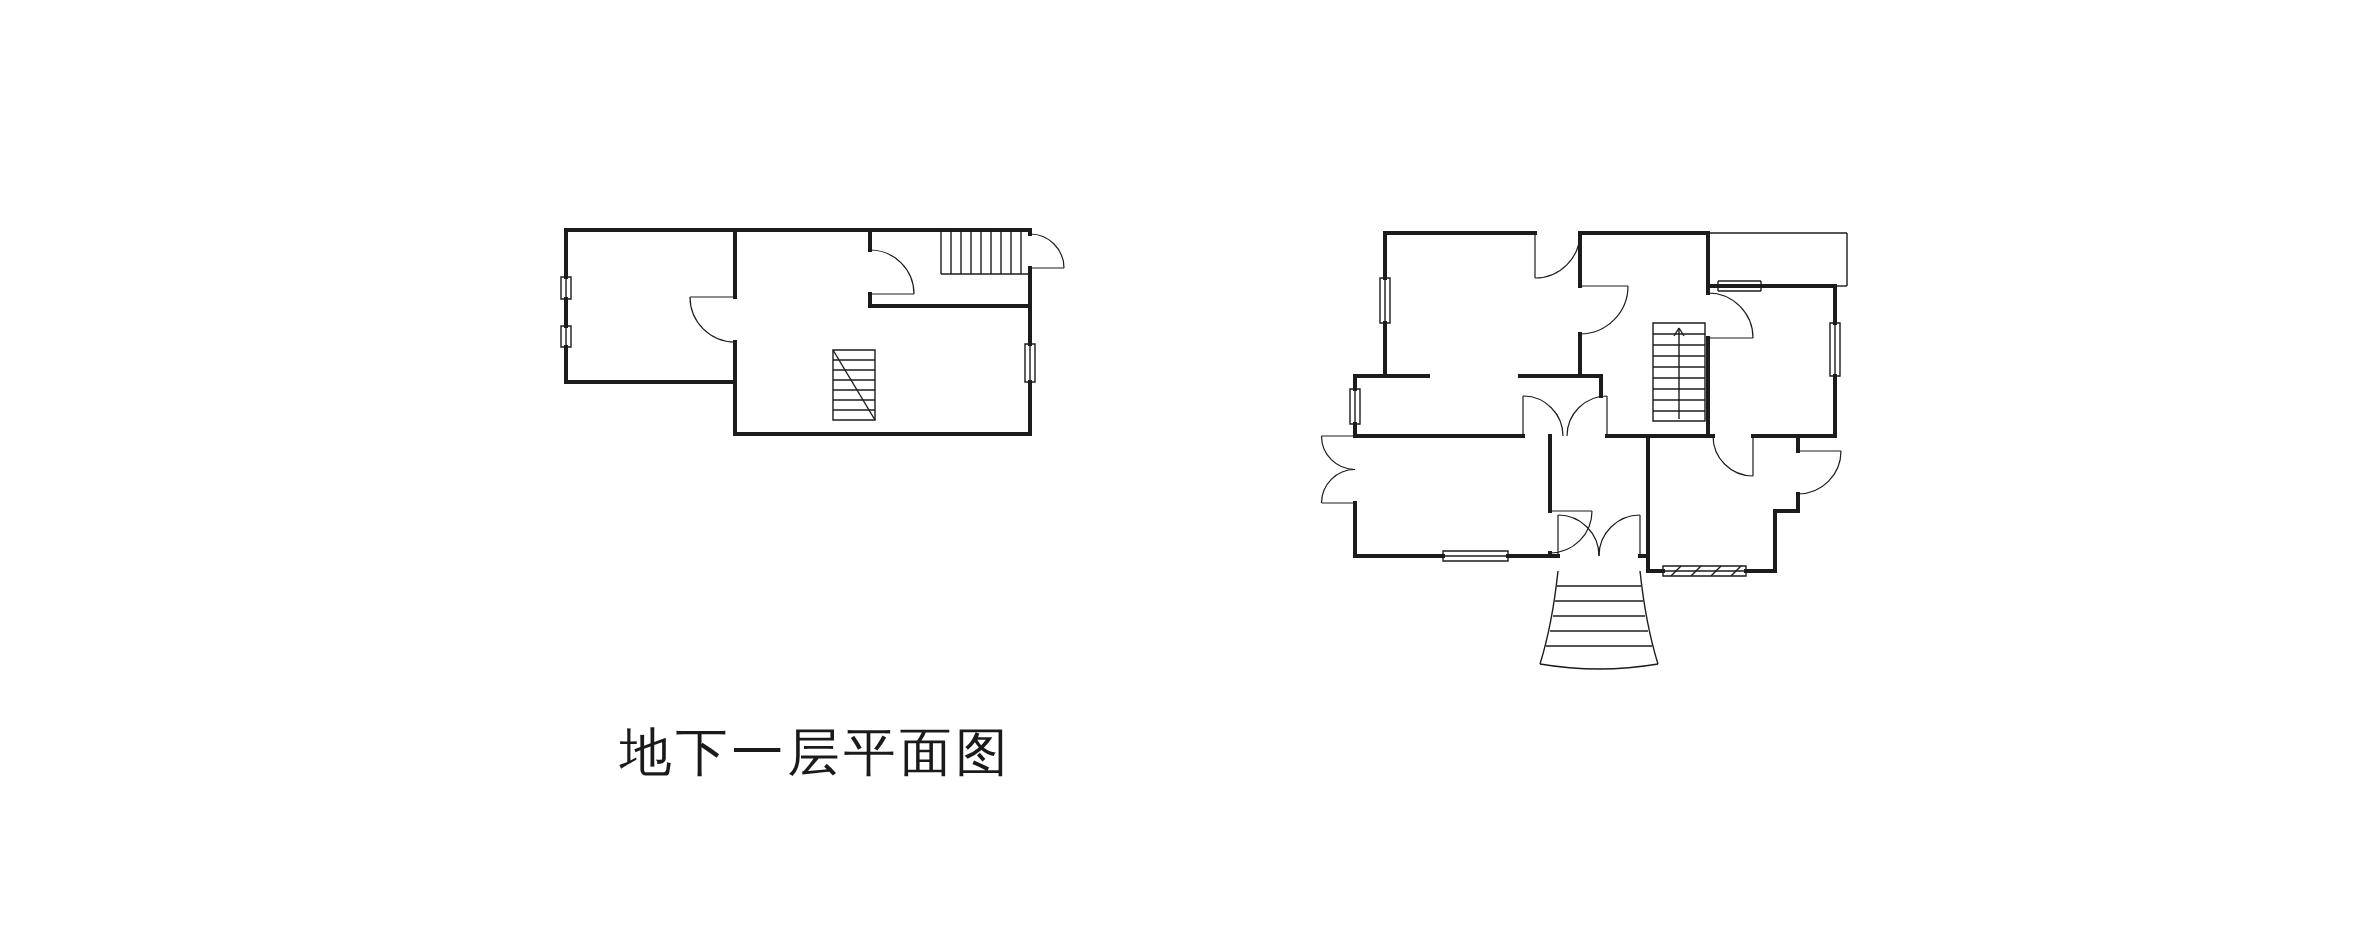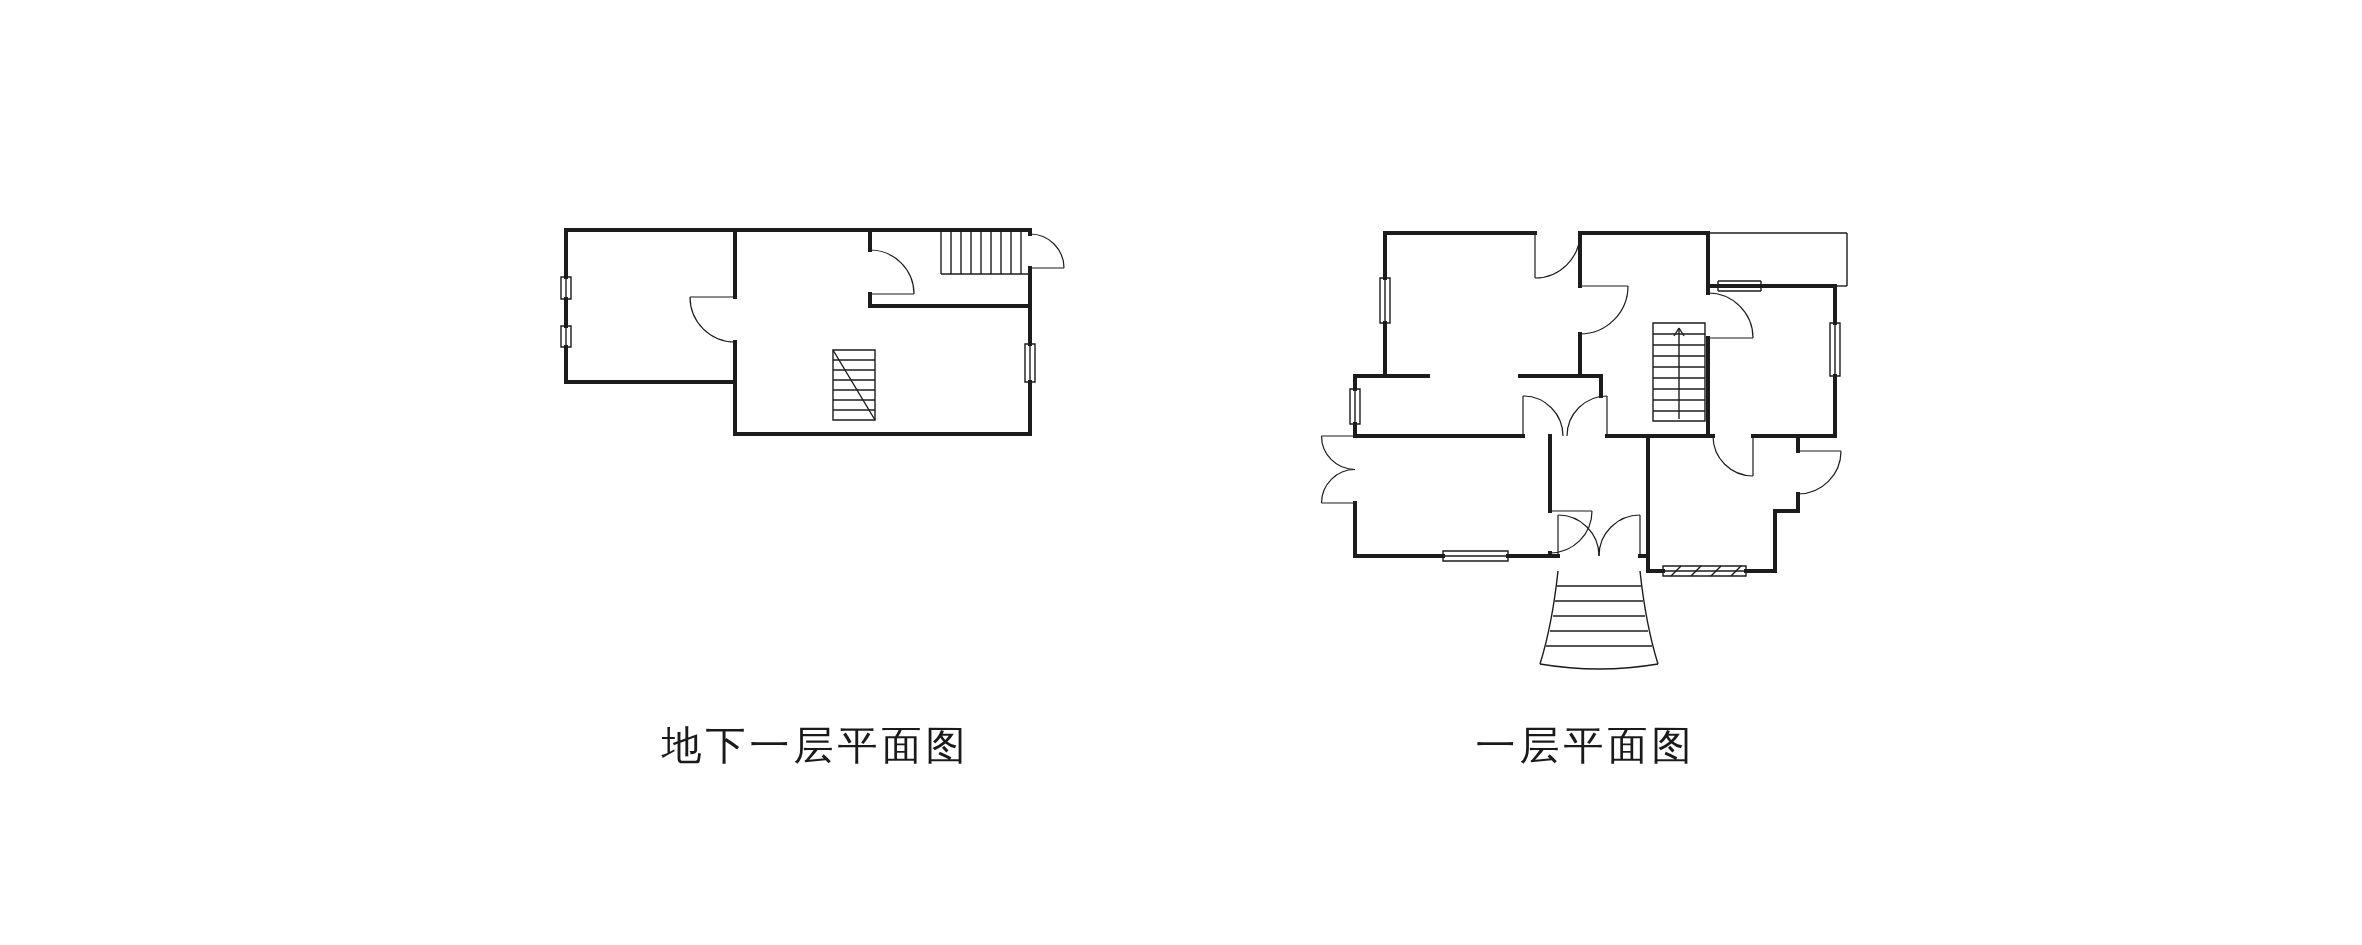--- a/index.html
+++ b/index.html
@@ -19,21 +19,21 @@
     margin: 0;
     padding: 0;
     position: absolute;
   }
   .fig-basement { left: 558px; top: 222px; width: 515px; height: 220px; }
   .fig-first    { left: 1313px; top: 224px; width: 545px; height: 450px; }
   .caption {
     position: absolute;
     top: 718px;
     text-align: center;
-    font-size: 40px;
+    font-size: 52px;
     letter-spacing: 4px;
     color: #1a1a1a;
     font-weight: 400;
     white-space: nowrap;
   }
   .caption-basement { left: 558px; width: 515px; }
   .caption-first    { left: 1313px; width: 545px; }
   svg { display: block; }
   .wall   { stroke: #1c1c1c; stroke-width: 4; fill: none; stroke-linecap: square; }
   .thin   { stroke: #1c1c1c; stroke-width: 1.4; fill: none; stroke-linecap: butt; }
@@ -271,15 +271,14 @@
         <path d="M358,352 L368,342"></path>
           <path d="M378,352 L388,342"></path>
         <path d="M398,352 L408,342"></path>
           <path d="M418,352 L428,342"></path>
       </g>
     </svg>
   </figure>
 
   <div class="caption caption-basement">地下一层平面图</div>
 
-  <div class="caption caption-first">一层平面图</div>
 
 </div>
 
 </body></html>

